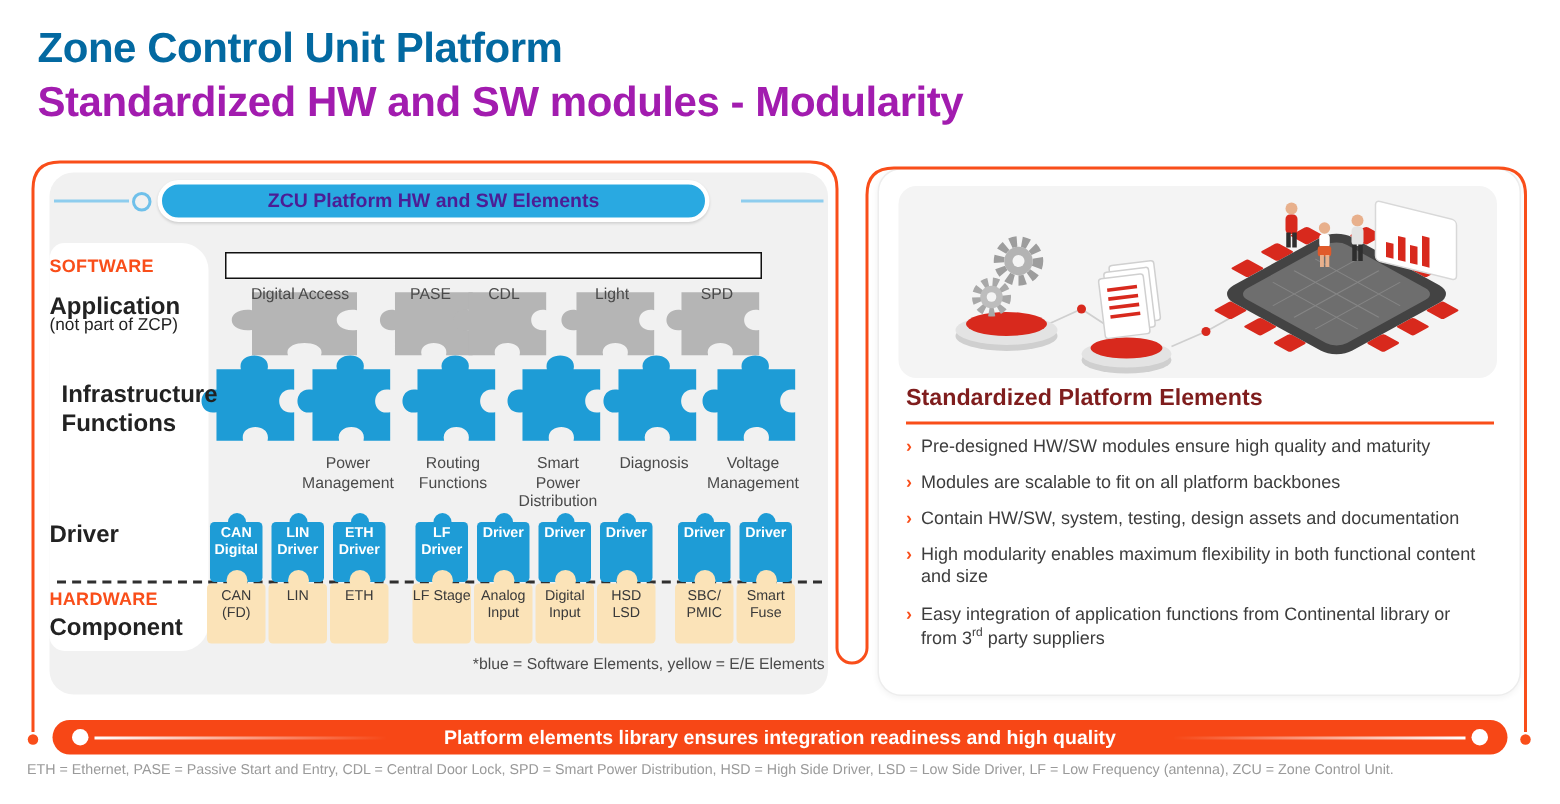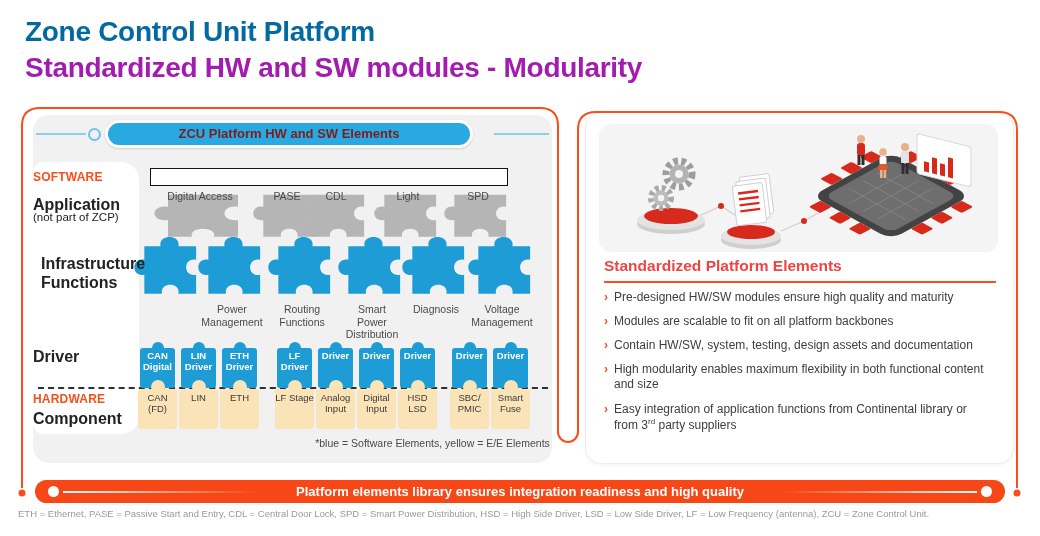--- a/index.html
+++ b/index.html
@@ -7,21 +7,21 @@
         font-family:"Liberation Sans","DejaVu Sans",sans-serif;}
   .abs{position:absolute;}
   
   #title{left:25px;top:16px;font-size:28px;font-weight:bold;color:#0369a1;letter-spacing:-.3px;}
   #subtitle{left:25px;top:52px;font-size:28px;font-weight:bold;color:#a21caf;letter-spacing:-.3px;}
   
   #track{left:0;top:0;pointer-events:none;z-index:5;}
   
   .panel-bg{left:33px;top:115px;width:519px;height:348px;background:#f1f1f1;border-radius:16px;z-index:1;}
   .pill{left:105px;top:120px;width:362px;height:22px;background:#29A9E1;border:3px solid #fff;
-        border-radius:16px;text-align:center;line-height:22px;color:#7f1d1d;font-weight:bold;font-size:13px;
+        border-radius:16px;text-align:center;line-height:22px;color:#4c1d95;font-weight:bold;font-size:13px;
         z-index:3;box-shadow:0 1px 2px rgba(0,0,0,.15);}
   .pill-line{height:2px;background:#8ecdee;top:133px;z-index:2;}
   .pill-circle{left:88px;top:128px;width:9px;height:9px;border:2px solid #6fc0ea;border-radius:50%;z-index:2;}
   .label-panel{left:33px;top:162px;width:106px;height:272px;background:#fff;border-radius:10px 18px 18px 10px;z-index:2;}
   .rowlbl{z-index:3;width:106px;left:33px;color:#222;}
   .lbl-orange{color:#F94E1A;font-weight:bold;font-size:12px;letter-spacing:.2px;}
   .lbl-bold{font-weight:bold;font-size:16px;line-height:1.18;}
   .lbl-reg{font-size:11.5px;}
   .empty-box{left:150px;top:168px;width:356px;height:16px;background:#fff;border:1.5px solid #111;z-index:3;}
   .pz{z-index:2;}
@@ -35,21 +35,21 @@
   .knob-b{position:absolute;left:50%;margin-left:-6px;top:-6px;width:12px;height:12px;background:#1E9CD6;border-radius:50%;}
   .hwm{width:39px;height:40px;background:#FBE3B8;border-radius:3px;top:389px;z-index:4;
        color:#3a3a3a;font-size:9.5px;text-align:center;line-height:1.12;}
   .hwm .t{position:relative;display:block;padding-top:4px;z-index:2;}
   .knob-y{position:absolute;left:50%;margin-left:-7px;top:-9px;width:14px;height:14px;background:#FBE3B8;border-radius:50%;}
   .note{left:315px;top:437px;width:235px;text-align:center;font-size:10.5px;color:#4a4a4a;z-index:3;}
   
   .card{left:585px;top:112px;width:427px;height:350px;background:#fff;border:1px solid #ededed;
         border-radius:16px;z-index:2;box-shadow:0 1px 4px rgba(0,0,0,.05);}
   .illo{position:absolute;left:13px;top:11px;width:399px;height:128px;background:#f4f4f4;border-radius:12px;overflow:hidden;}
-  .rp-head{position:absolute;left:18px;top:144px;font-size:15.5px;font-weight:bold;color:#ef4444;}
+  .rp-head{position:absolute;left:18px;top:144px;font-size:15.5px;font-weight:bold;color:#7f1d1d;}
   .rp-rule{position:absolute;left:18px;top:168px;width:392px;height:2px;background:#F94E1A;}
   .bullets{position:absolute;left:18px;top:177px;width:394px;margin:0;padding:0;list-style:none;}
   .bullets li{display:flex;gap:6px;margin-bottom:9px;font-size:12px;color:#3d3d3d;line-height:1.26;}
   .chev{color:#F94E1A;font-weight:bold;flex:0 0 auto;}
   .btxt{max-width:372px;}
   .btxt sup{font-size:8px;}
   
   .bbar{left:35px;top:480px;width:970px;height:23px;background:#F74716;border-radius:12px;z-index:2;
         text-align:center;color:#fff;font-weight:bold;font-size:13px;line-height:23px;}
   .bdot{position:absolute;width:11px;height:11px;border-radius:50%;background:#fff;top:6px;}

